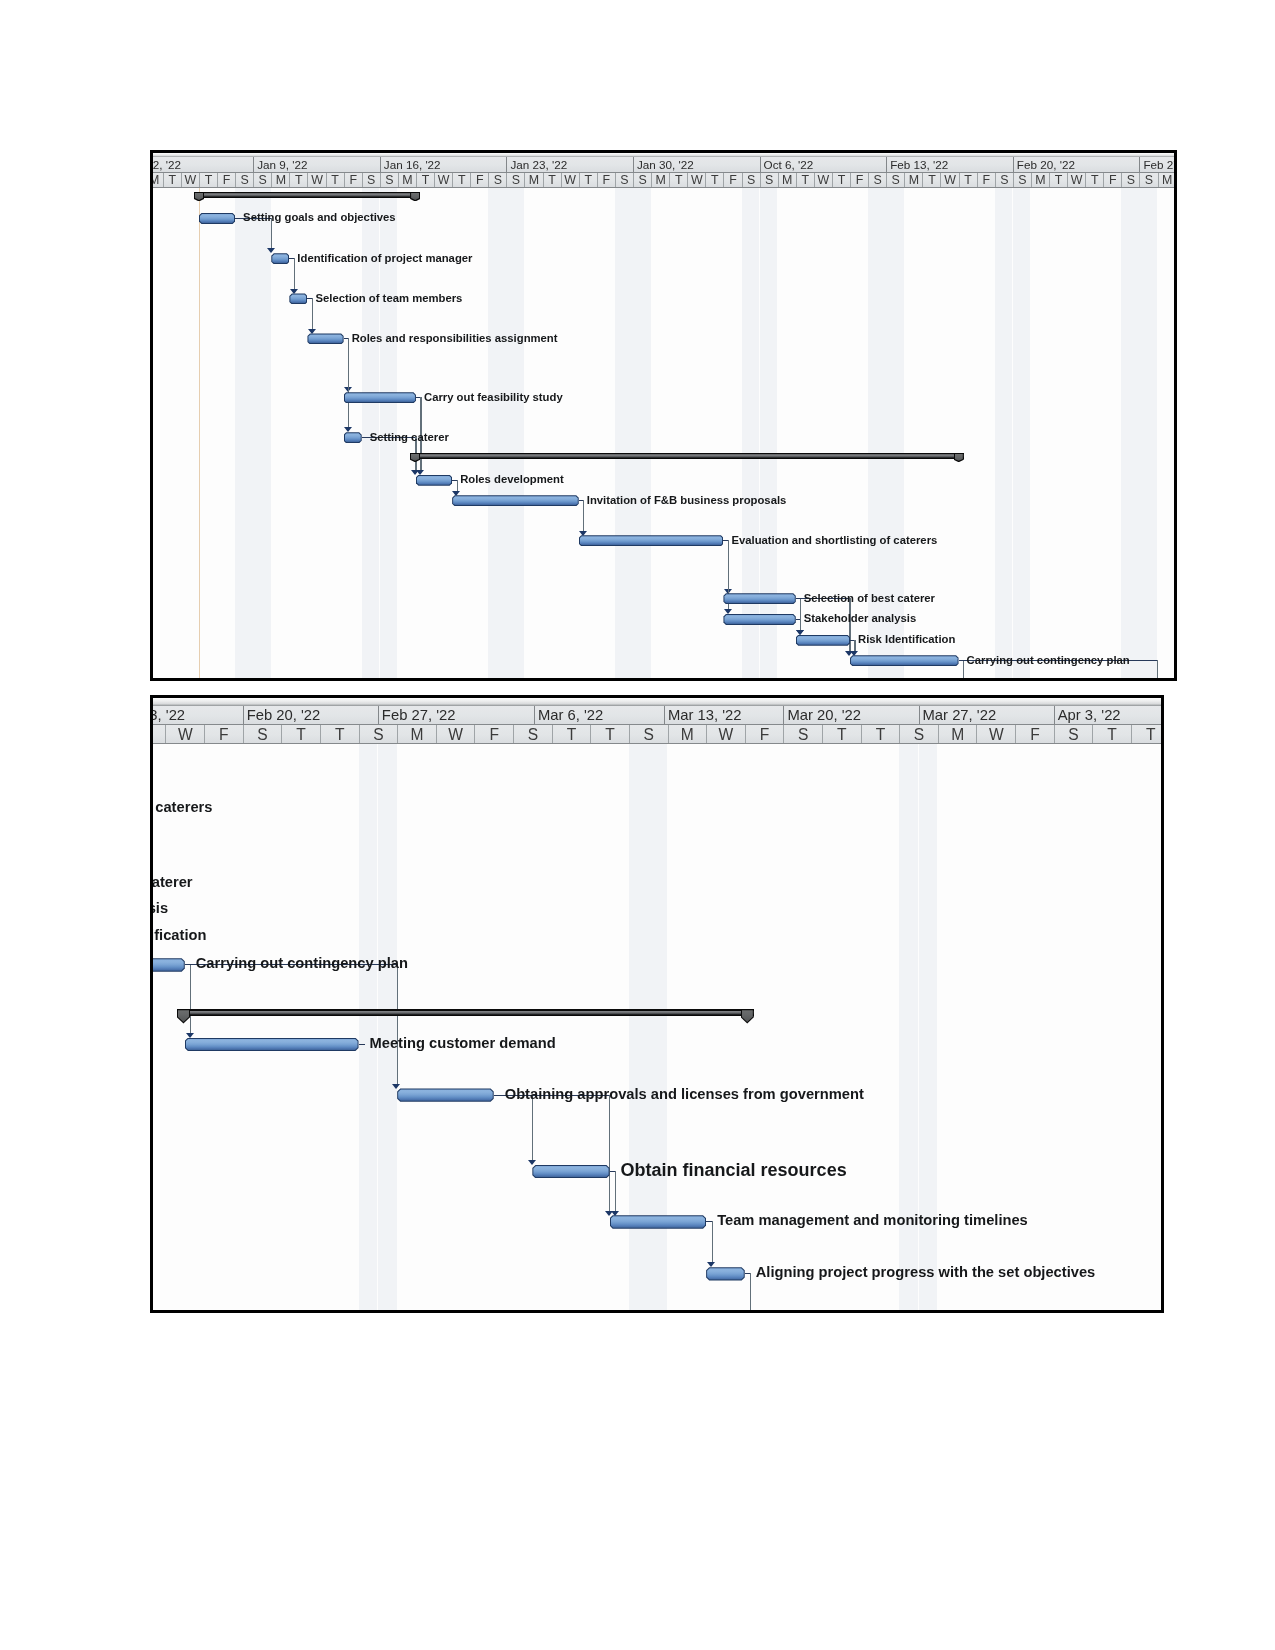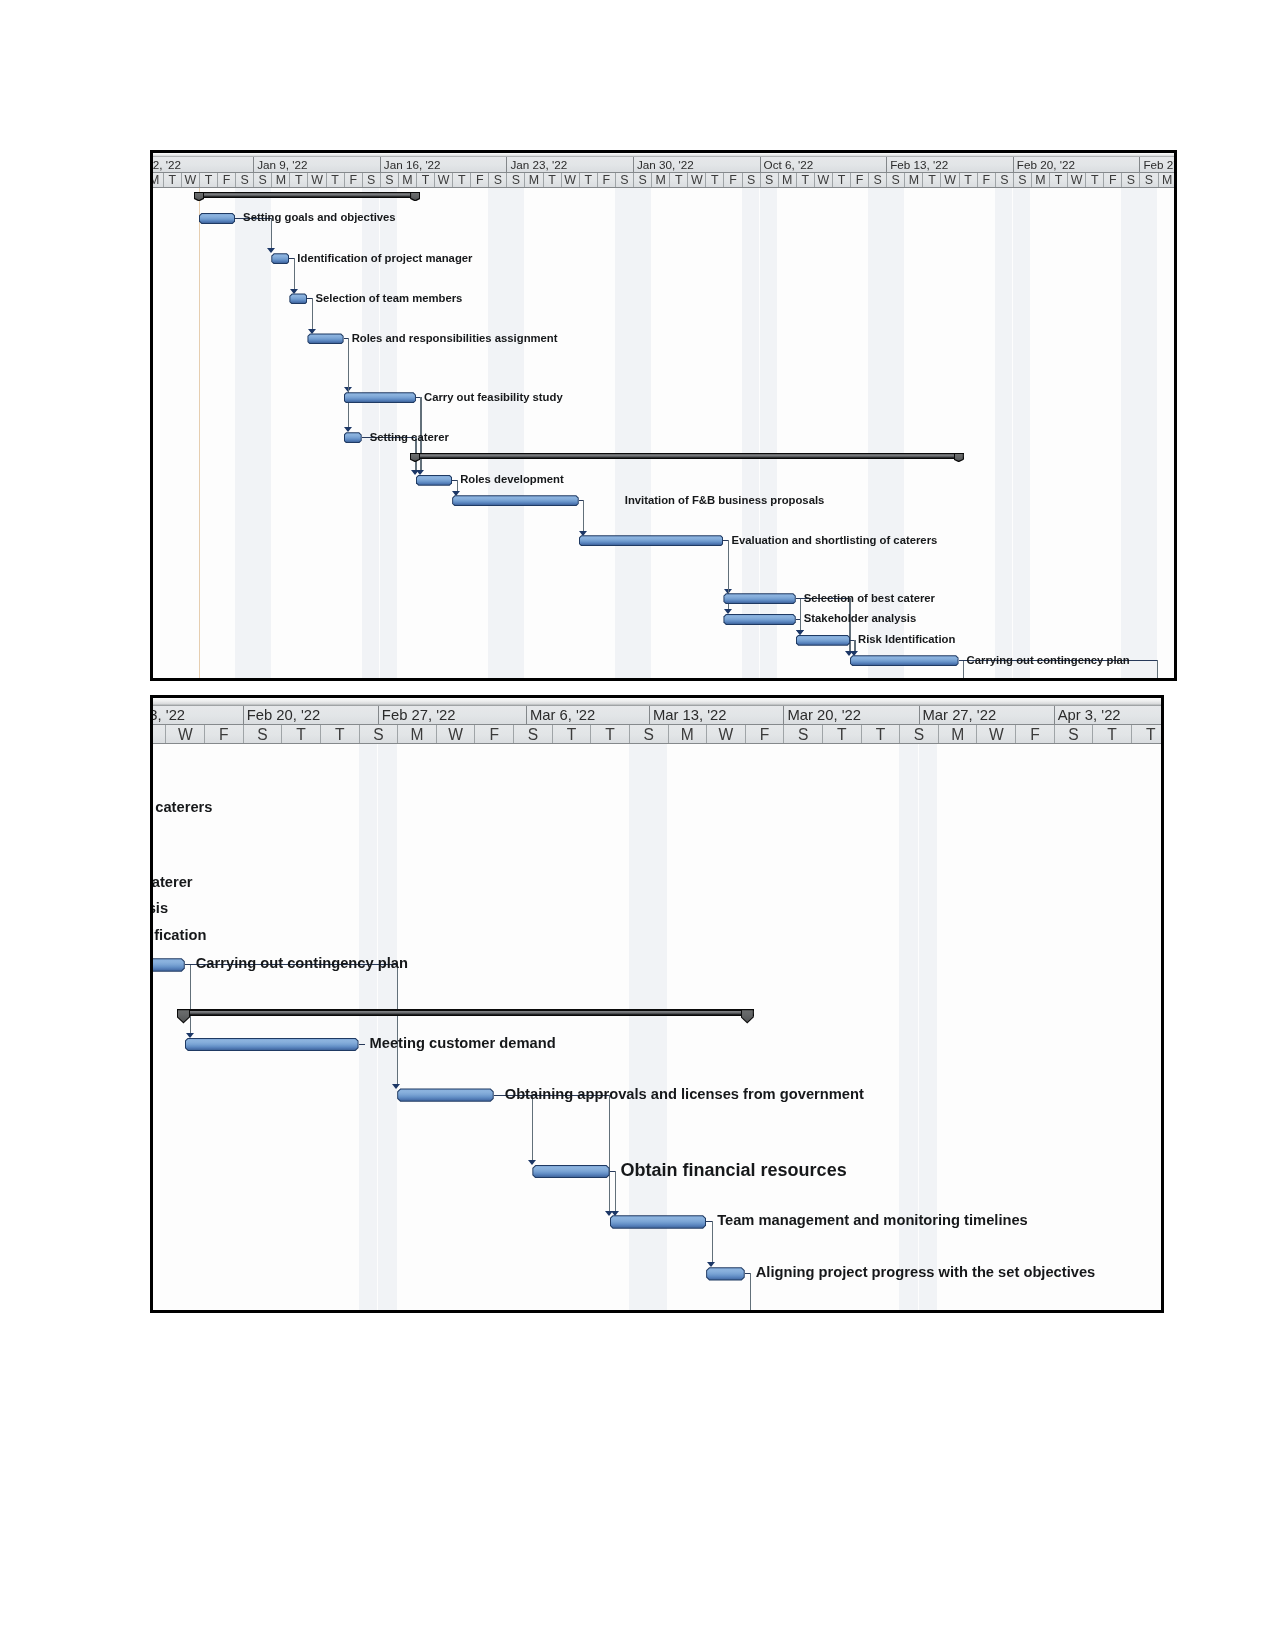--- a/index.html
+++ b/index.html
@@ -256,21 +256,21 @@
         <div class="sumcap" style="left: 800.601px; top: 264.2px; width: 10.2px; height: 9.7px; --sh: 74.2%;">
           <i></i>
         </div>
         <div class="bar" style="left: 262.976px; top: 286.3px; width: 36.172px; height: 11px; --ch: 2.5px;">
           <i></i>
         </div>
         <div class="lbl" style="left: 307.148px; top: 291.8px; transform: translateY(-50%); margin-top: -1.2px; font-size: 11.3px;">Roles development</div>
         <div class="bar" style="left: 299.148px; top: 306.9px; width: 126.602px; height: 11px; --ch: 2.5px;">
           <i></i>
         </div>
-        <div class="lbl" style="left: 433.75px; top: 312.4px; transform: translateY(-50%); margin-top: -1.2px; font-size: 11.3px; margin-left: 38px;">Invitation of F&amp;B business proposals</div>
+        <div class="lbl" style="left: 433.75px; top: 312.4px; transform: translateY(-50%); margin-top: -1.2px; font-size: 11.3px;">Invitation of F&amp;B business proposals</div>
         <div class="bar" style="left: 425.75px; top: 346.9px; width: 144.688px; height: 11px; --ch: 2.5px;">
           <i></i>
         </div>
         <div class="lbl" style="left: 578.438px; top: 352.4px; transform: translateY(-50%); margin-top: -1.2px; font-size: 11.3px;">Evaluation and shortlisting of caterers</div>
         <div class="bar" style="left: 570.438px; top: 404.9px; width: 72.344px; height: 11px; --ch: 2.5px;">
           <i></i>
         </div>
         <div class="lbl" style="left: 650.782px; top: 410.4px; transform: translateY(-50%); margin-top: -1.2px; font-size: 11.3px;">Selection of best caterer</div>
         <div class="bar" style="left: 570.438px; top: 425.6px; width: 72.344px; height: 11px; --ch: 2.5px;">
           <i></i>
@@ -292,24 +292,24 @@
         <div class="tsRow" style="top: 8.2px; height: 18.7px;">
           <div class="tsCell" style="left: -45.47px; width: 135.17px;">
             <div class="tsCellTxt" style="font-size: 14.8px; line-height: 18.7px;">Feb 13, '22</div>
           </div>
           <div class="tsCell" style="left: 89.7px; width: 135.17px;">
             <div class="tsCellTxt" style="font-size: 14.8px; line-height: 18.7px;">Feb 20, '22</div>
           </div>
           <div class="tsCell" style="left: 224.87px; width: 135.17px;">
             <div class="tsCellTxt" style="font-size: 14.8px; line-height: 18.7px;">Feb 27, '22</div>
           </div>
-          <div class="tsCell" style="left: 373px; width: 135.17px; text-align: center;">
+          <div class="tsCell" style="left: 381px; width: 135.17px; text-align: center;">
             <div class="tsCellTxt" style="font-size: 14.8px; line-height: 18.7px;">Mar 6, '22</div>
           </div>
-          <div class="tsCell" style="left: 496px; width: 135.17px;">
+          <div class="tsCell" style="left: 511px; width: 135.17px;">
             <div class="tsCellTxt" style="font-size: 14.8px; line-height: 18.7px;">Mar 13, '22</div>
           </div>
           <div class="tsCell" style="left: 630.38px; width: 135.17px;">
             <div class="tsCellTxt" style="font-size: 14.8px; line-height: 18.7px;">Mar 20, '22</div>
           </div>
           <div class="tsCell" style="left: 765.55px; width: 135.17px;">
             <div class="tsCellTxt" style="font-size: 14.8px; line-height: 18.7px;">Mar 27, '22</div>
           </div>
           <div class="tsCell" style="left: 900.72px; width: 135.17px;">
             <div class="tsCellTxt" style="font-size: 14.8px; line-height: 18.7px;">Apr 3, '22</div>

